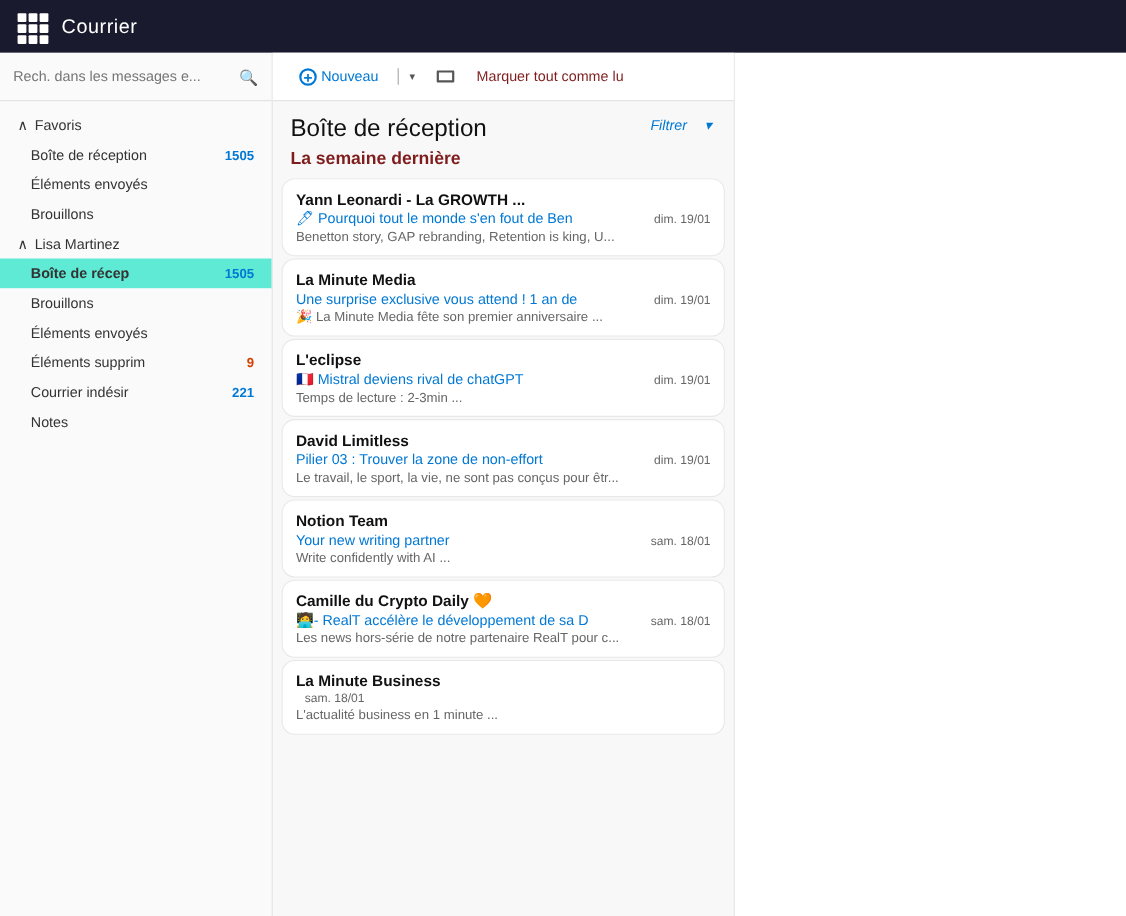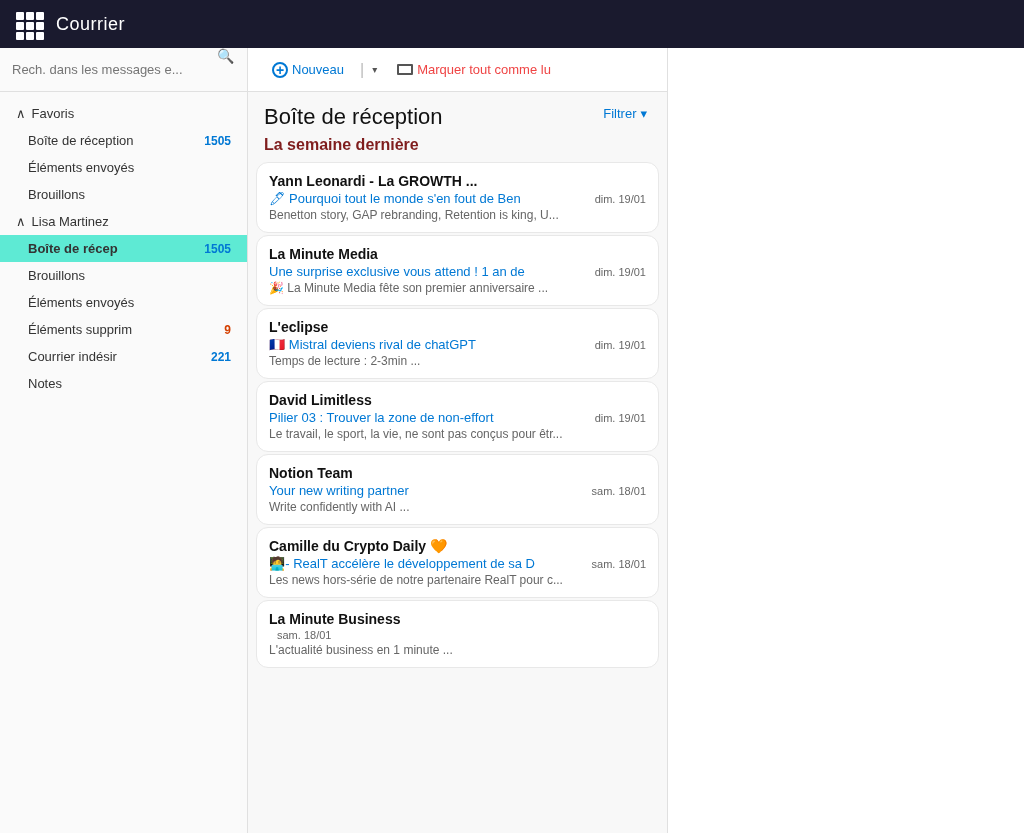--- a/index.html
+++ b/index.html
@@ -35,20 +35,21 @@
     .left-panel {
       width: 248px;
       background: #fafafa;
       border-right: 1px solid #e0e0e0;
       display: flex;
       flex-direction: column;
       overflow-y: auto;
     }
     .left-top {
       display: flex;
+      align-items: center;
       height: 44px;
       border-bottom: 1px solid #e0e0e0;
       padding: 0 12px;
     }
 
     .sidebar {
       padding: 8px 0;
     }
     .sidebar-section-header {
       display: flex;
@@ -107,34 +108,34 @@
     }
     .toolbar-btn .plus-icon {
       width: 16px; height: 16px; border: 2px solid #0078d4; border-radius: 50%;
       display: flex; align-items: center; justify-content: center;
       color: #0078d4; font-size: 14px; font-weight: bold; line-height: 1;
     }
     .toolbar-btn.new-btn { color: #0078d4; font-weight: 500; }
     .toolbar-divider { color: #bbb; }
     .toolbar-chevron { font-size: 10px; color: #555; }
     .mark-read-btn {
-      display: flex; align-items: center; gap: 4px;
-      font-size: 13px; color: #ef4444; cursor: pointer; padding: 4px 8px;
+      display: flex; align-items: center; gap: 20px;
+      font-size: 13px; color: #7f1d1d; cursor: pointer; padding: 4px 8px;
       border: none; background: none; margin-left: 4px;
     }
 
     .email-list-header {
       padding: 12px 16px 4px 16px;
       display: flex; justify-content: space-between; align-items: flex-start;
     }
     .email-list-title { font-size: 22px; font-weight: 300; color: #111; }
     .filter-btn {
-      display: flex; align-items: center; gap: 4px;
+      display: flex; align-items: center; gap: 16px;
       color: #0078d4; font-size: 13px; cursor: pointer;
-      border: none; background: none; padding: 2px 4px;
+      border: none; background: none; padding: 2px 4px; font-style: italic;
     }
     .week-label { font-size: 16px; color: #7f1d1d; padding: 2px 16px 8px 16px; font-weight: bold; }
 
     .email-list {
       flex: 1;
       overflow-y: auto;
       padding: 0 8px;
     }
 
     .email-item {

